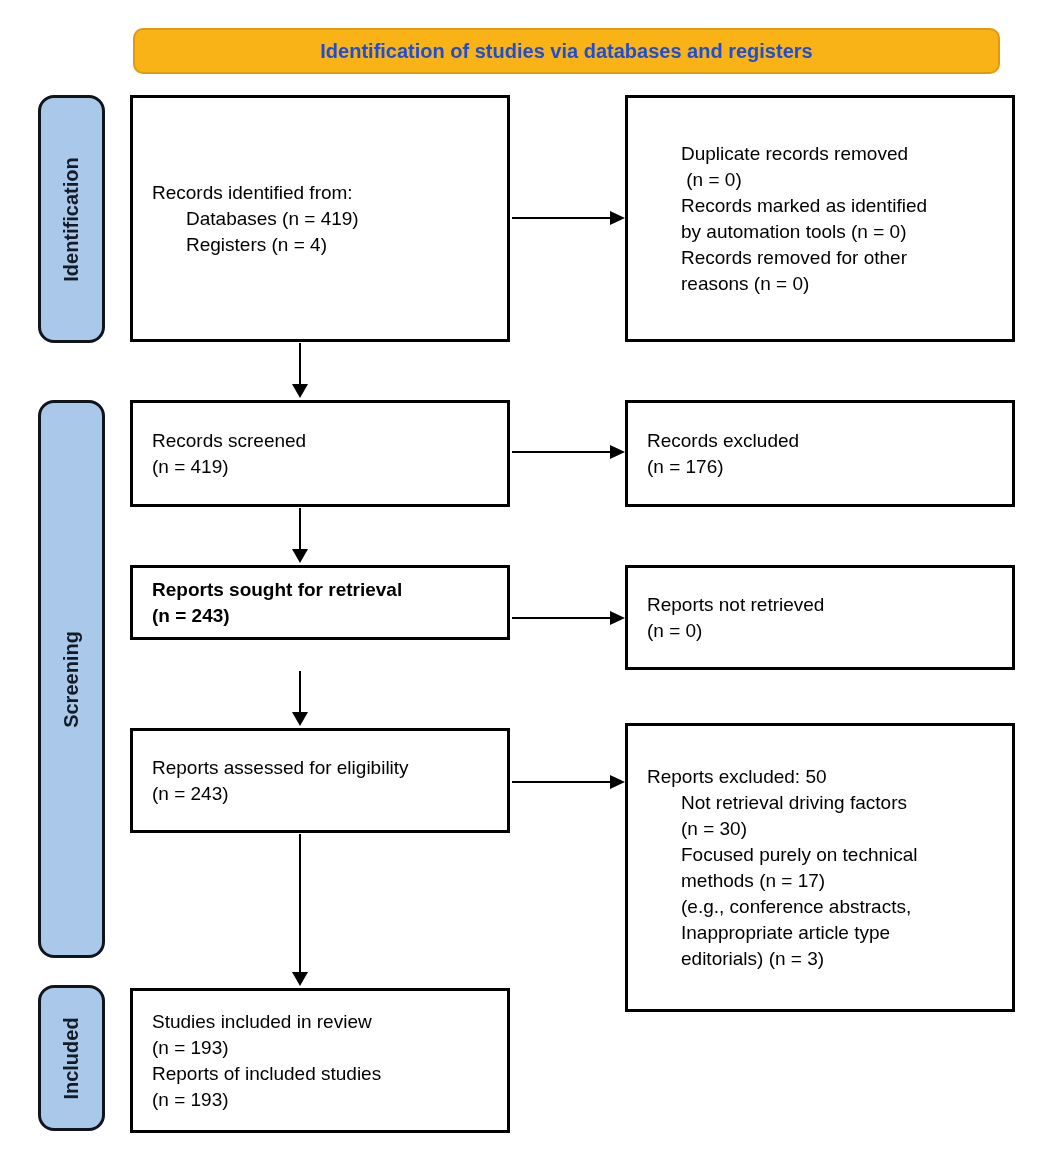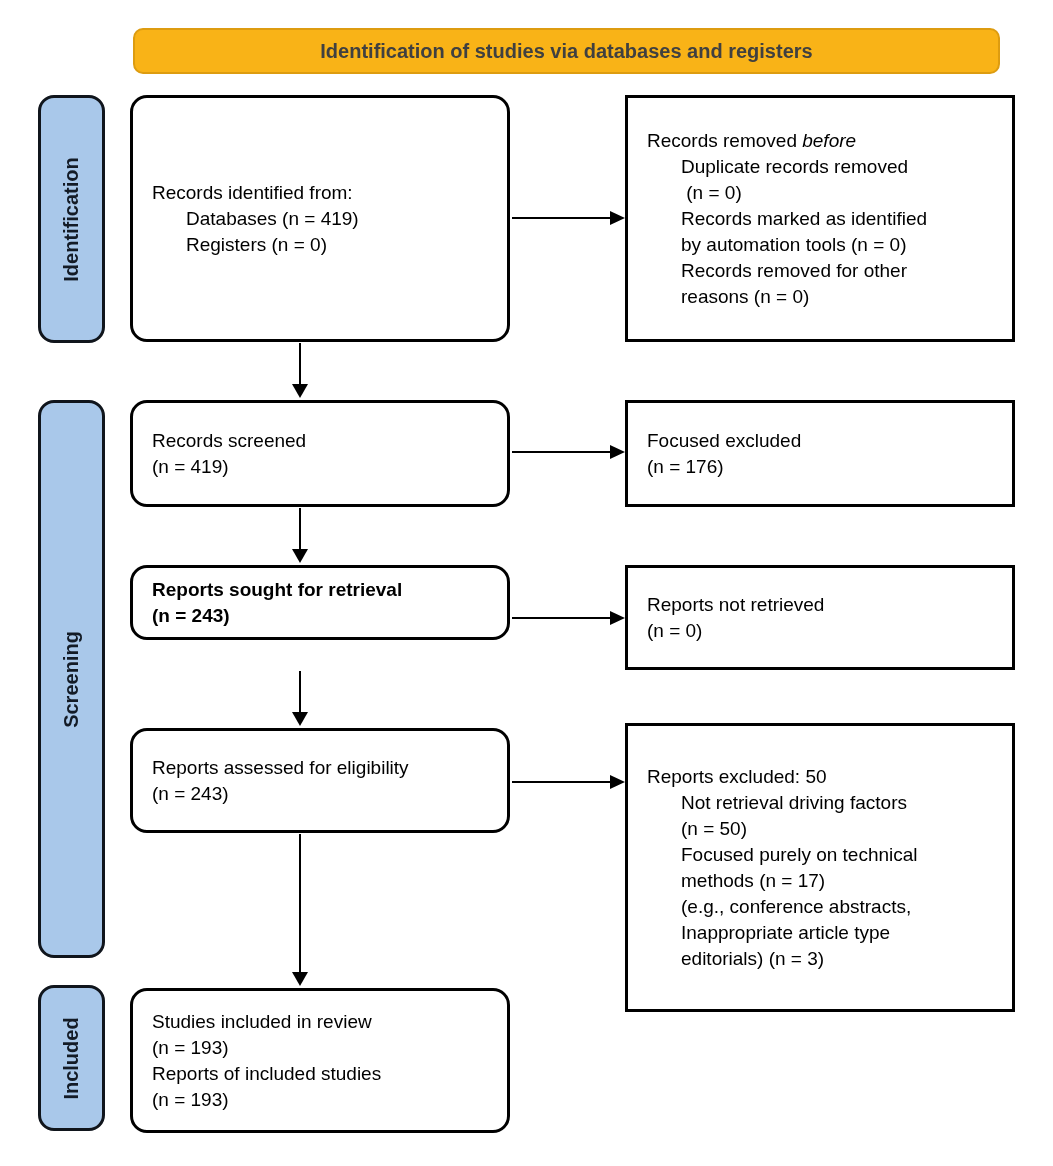--- a/index.html
+++ b/index.html
@@ -9,21 +9,21 @@
     overflow:hidden;
   }
   
   .banner{
     position:absolute;left:133px;top:28px;width:867px;height:46px;
     background:var(--banner-fill,#F9B317);
     border:2px solid var(--banner-border,#DD9C10);
     border-radius:10px;box-sizing:border-box;
     display:flex;align-items:center;justify-content:center;
   }
-  .banner span{font-weight:bold;font-size:20px;color:#404040;}
+  .banner span{font-weight:bold;font-size:20px;color:#1d4ed8;}
   
   .stage{
     position:absolute;left:38px;width:67px;
     background:var(--stage-fill,#A9C8EA);
     border:3px solid var(--stage-border,#10151C);
     border-radius:16px;box-sizing:border-box;
     display:flex;align-items:center;justify-content:center;
   }
   .stage span{
     transform:rotate(-90deg);white-space:nowrap;
@@ -32,21 +32,21 @@
   .stage-ident{top:95px;height:248px;}
   .stage-screen{top:400px;height:558px;}
   .stage-incl{top:985px;height:146px;}
   
   .fbox{
     position:absolute;background:#fff;border:3px solid #000;
     box-sizing:border-box;display:flex;flex-direction:column;
     justify-content:center;padding:4px 10px 4px 19px;
     font-size:19px;line-height:26px;
   }
-  .col-l{left:130px;width:380px;border-radius:17px;}
+  .col-l{left:130px;width:380px;}
   .col-r{left:625px;width:390px;}
   .b1{top:95px;height:247px;}
   .b2{top:400px;height:107px;}
   .b3{top:565px;height:75px;font-weight:bold;}
   .b4{top:728px;height:105px;}
   .b5{top:988px;height:145px;}
   .r1{top:95px;height:247px;}
   .r2{top:400px;height:107px;}
   .r3{top:565px;height:105px;}
   .r4{top:723px;height:289px;}
@@ -74,58 +74,57 @@
   <div class="stage stage-screen">
     <span>Screening</span>
   </div>
   <div class="stage stage-incl">
     <span>Included</span>
   </div>
 
   <div class="fbox col-l b1">
       <div class="tline">Records identified from:</div>
       <div class="tline ind">Databases (n = 419)</div>
-      <div class="tline ind">Registers (n = 0)</div>
+      <div class="tline ind">Registers (n = 4)</div>
     </div>
   <div class="fbox col-r r1">
-      <div class="tline"><span>Records removed </span><span class="it">before</span></div>
       <div class="tline ind">Duplicate records removed</div>
       <div class="tline ind"> (n = 0)</div>
       <div class="tline ind">Records marked as identified</div>
       <div class="tline ind">by automation tools (n = 0)</div>
       <div class="tline ind">Records removed for other</div>
       <div class="tline ind">reasons (n = 0)</div>
     </div>
 
   <div class="fbox col-l b2">
       <div class="tline">Records screened</div>
       <div class="tline">(n = 419)</div>
     </div>
   <div class="fbox col-r r2">
-      <div class="tline">Focused excluded</div>
+      <div class="tline">Records excluded</div>
       <div class="tline">(n = 176)</div>
     </div>
 
   <div class="fbox col-l b3">
       <div class="tline">Reports sought for retrieval</div>
       <div class="tline">(n = 243)</div>
     </div>
   <div class="fbox col-r r3">
       <div class="tline">Reports not retrieved</div>
       <div class="tline">(n = 0)</div>
     </div>
 
   <div class="fbox col-l b4">
       <div class="tline">Reports assessed for eligibility</div>
       <div class="tline">(n = 243)</div>
     </div>
   <div class="fbox col-r r4">
       <div class="tline">Reports excluded: 50</div>
       <div class="tline ind">Not retrieval driving factors</div>
-      <div class="tline ind">(n = 50)</div>
+      <div class="tline ind">(n = 30)</div>
       <div class="tline ind">Focused purely on technical</div>
       <div class="tline ind">methods (n = 17)</div>
       <div class="tline ind">(e.g., conference abstracts,</div>
       <div class="tline ind">Inappropriate article type</div>
       <div class="tline ind">editorials) (n = 3)</div>
     </div>
 
   <div class="fbox col-l b5">
       <div class="tline">Studies included in review</div>
       <div class="tline">(n = 193)</div>

